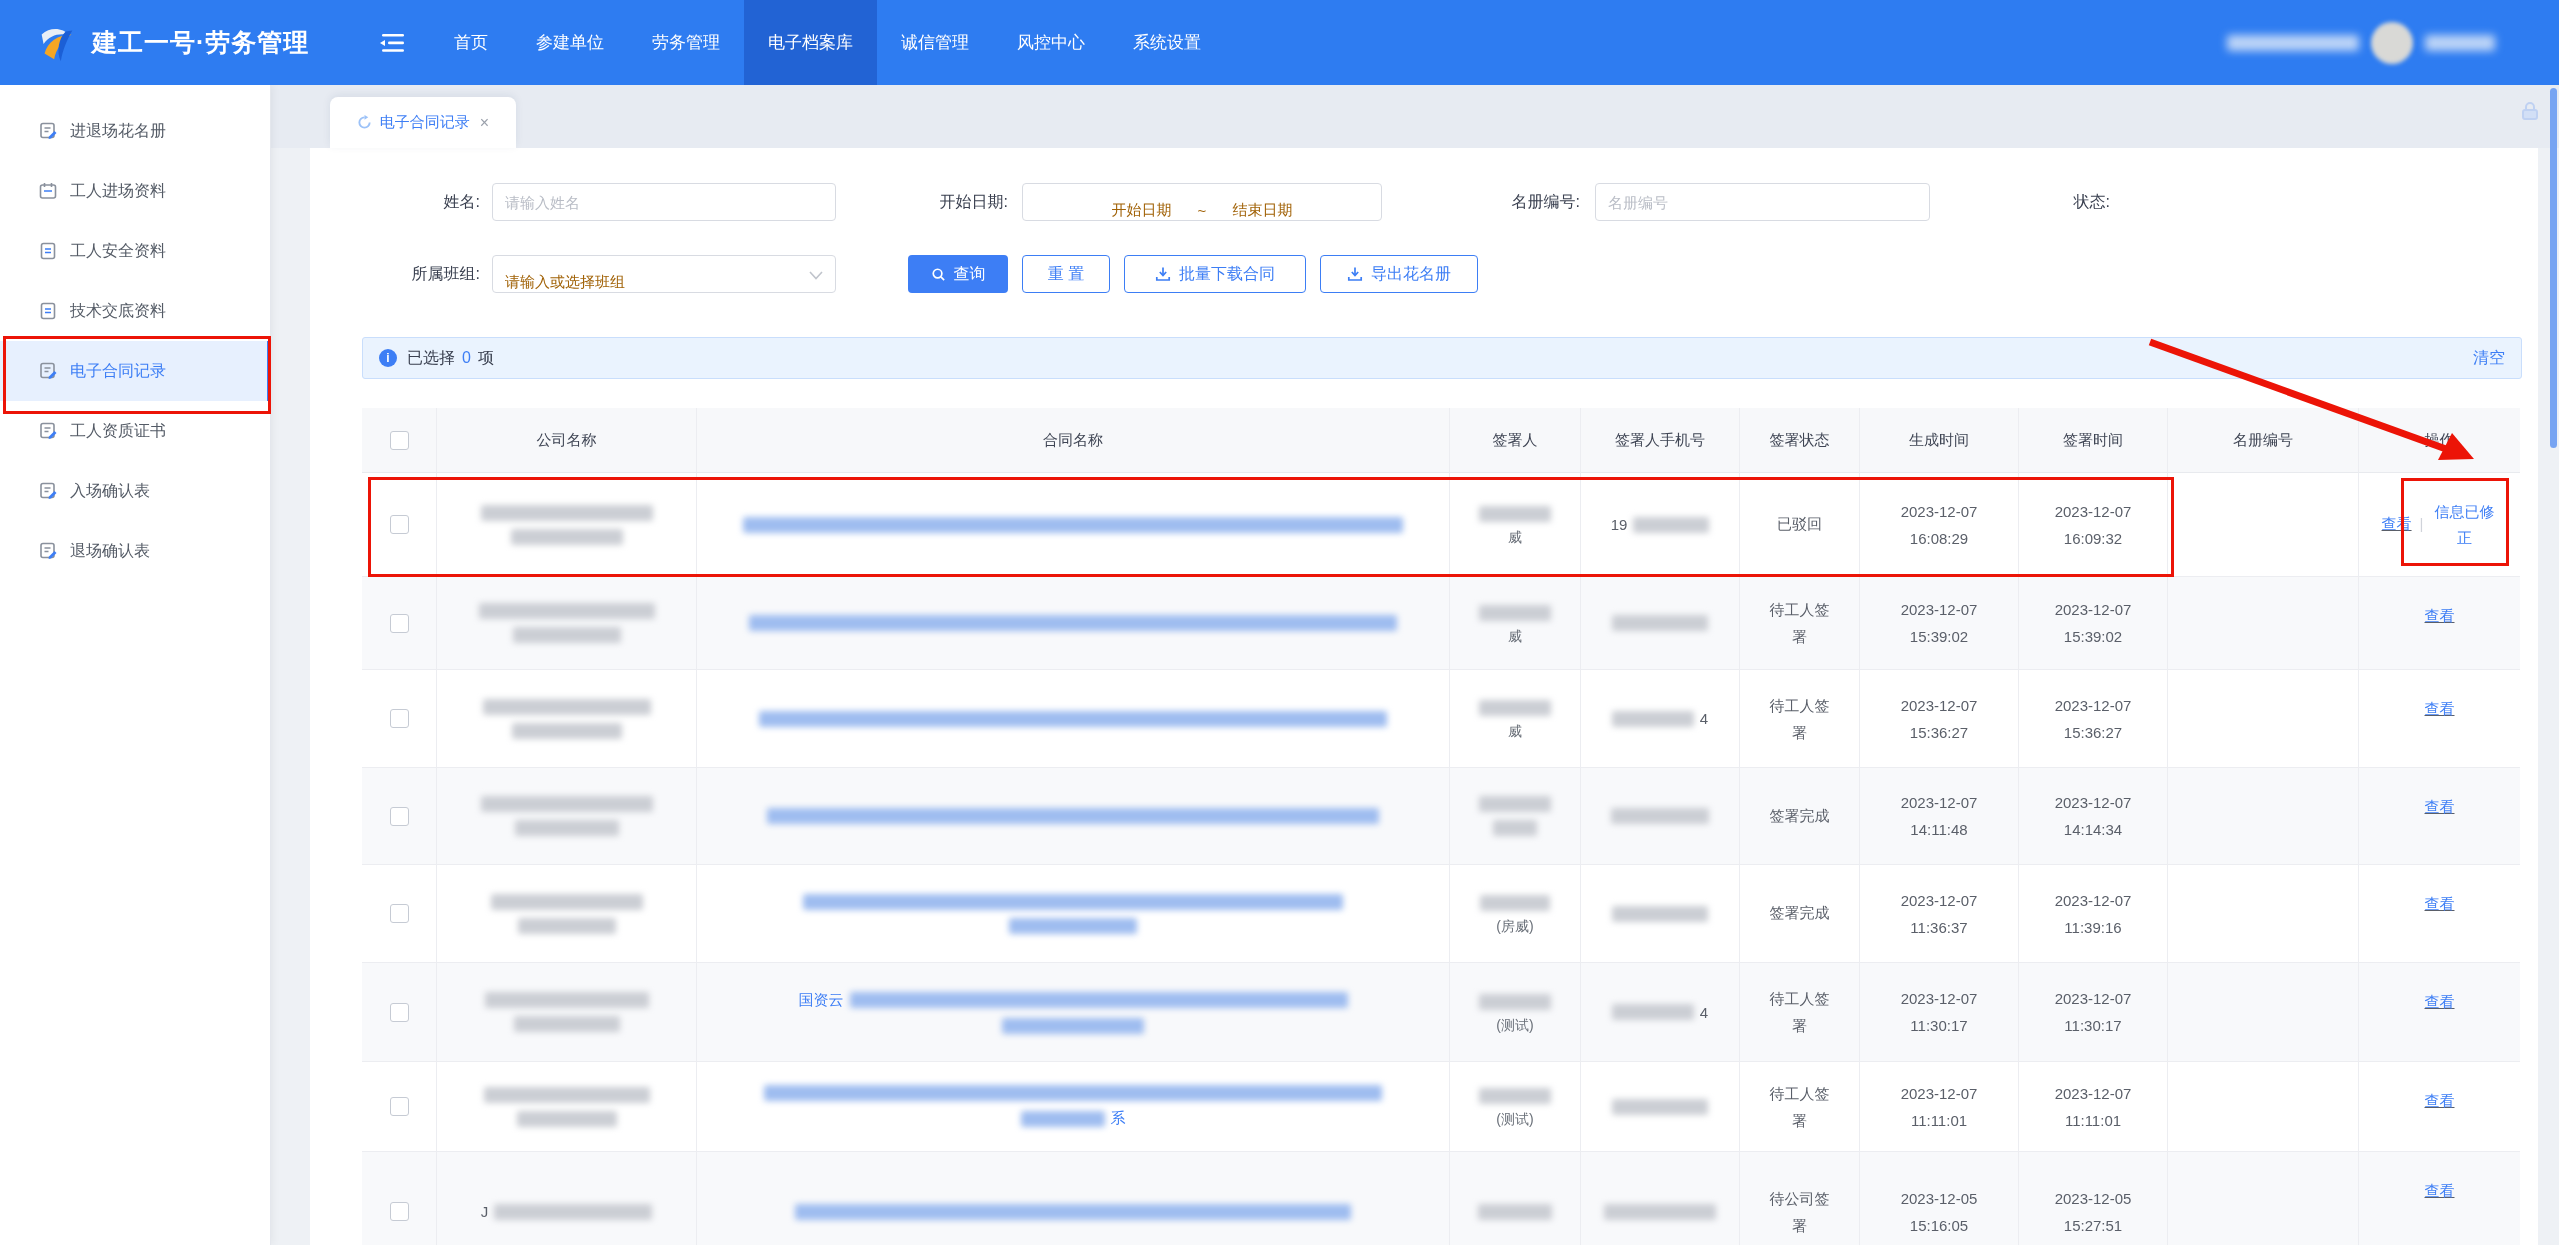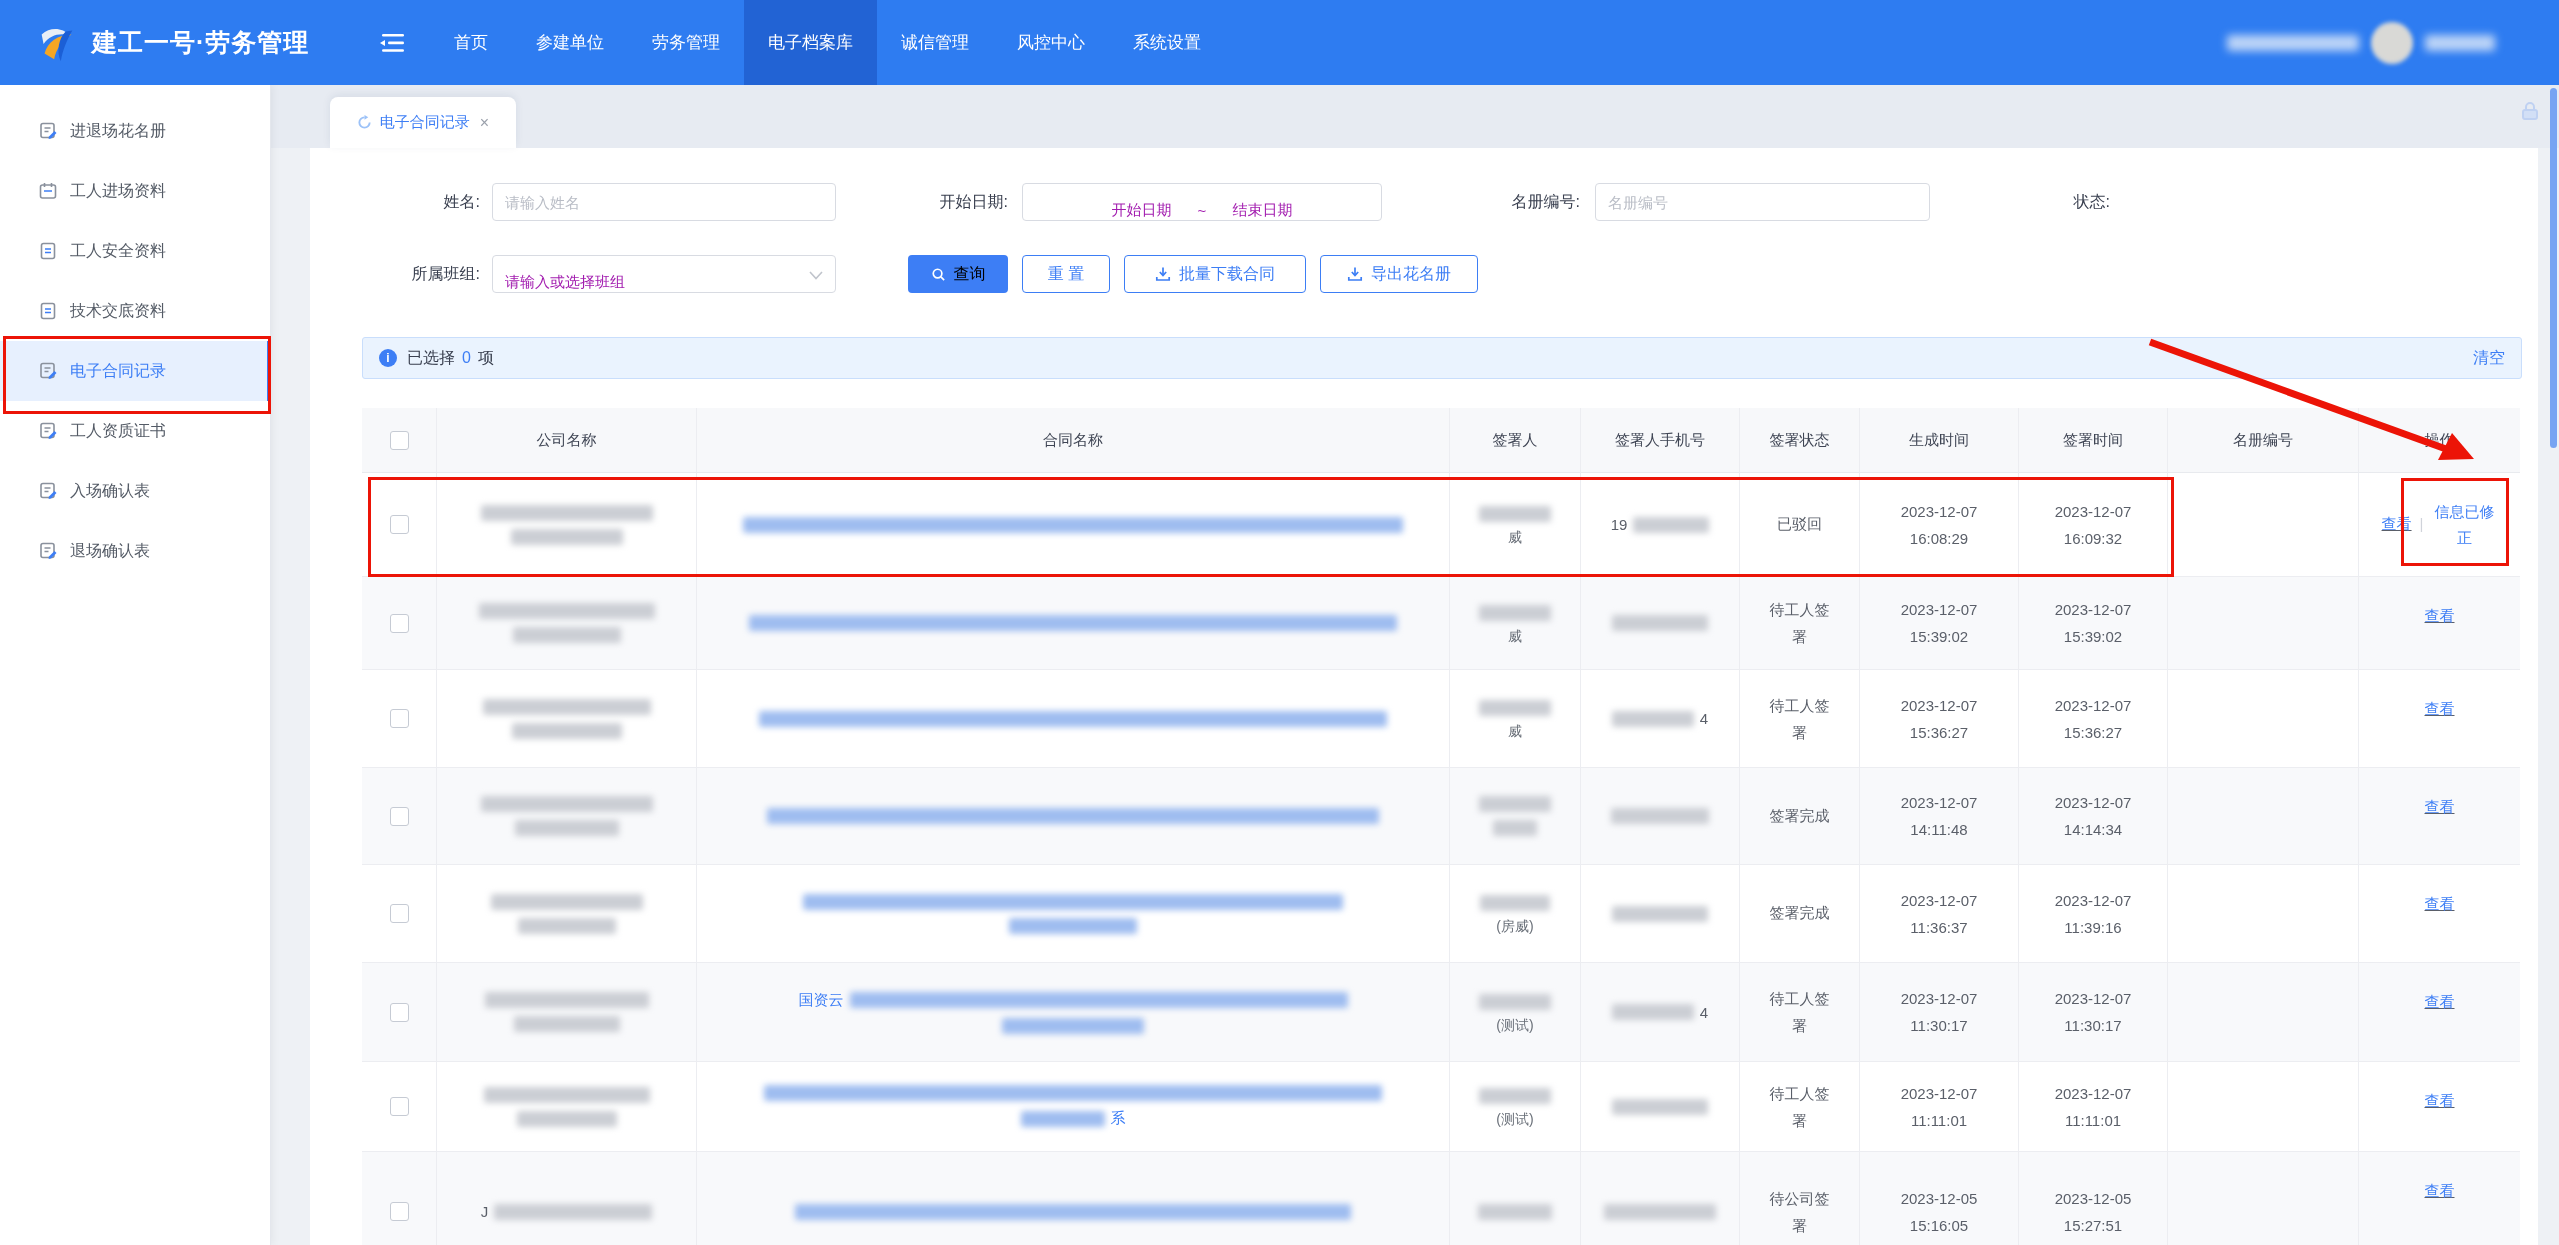--- a/index.html
+++ b/index.html
@@ -30,26 +30,26 @@
        box-shadow:0 -2px 8px rgba(31,56,88,.08);cursor:pointer;}
   .tclose{color:#9aa0ab;font-size:16px;margin-left:2px;cursor:pointer;}
   .lockic{position:absolute;right:18px;top:100px;z-index:3;opacity:.85;}
   
   .panel{position:absolute;left:310px;top:148px;width:2228px;bottom:0;background:#fff;z-index:2;overflow:hidden;}
   .flabel{position:absolute;height:38px;line-height:38px;font-size:16px;color:#3a4050;text-align:right;}
   .finput{position:absolute;height:38px;box-sizing:border-box;border:1px solid #d8dbe2;border-radius:4px;background:#fff;
           display:flex;align-items:center;padding:0 12px;font-size:15px;color:#3a4050;}
   input.finput{color:#3a4050;}
   input.finput::placeholder{color:#b9bdc6;}
-  .ph{color:#a21caf;margin-top:16px;}
+  .ph{color:#a16207;margin-top:16px;}
   .chev{margin-left:auto;flex:0 0 auto;}
   .rangebox{justify-content:center;gap:26px;}
   .btn{position:absolute;height:38px;box-sizing:border-box;border-radius:4px;display:flex;align-items:center;justify-content:center;
        gap:8px;font-size:16px;cursor:pointer;white-space:nowrap;}
-  .btn.primary{background:#3d7ef5;color:#000000;}
+  .btn.primary{background:#3d7ef5;color:#ffffff;}
   .btn.ghost{border:1px solid #3d7ef5;color:#3d7ef5;background:#fff;}
   
   .infobar{position:absolute;left:52px;top:189px;width:2160px;height:42px;box-sizing:border-box;background:#eaf3fe;
            border:1px solid #c9defc;border-radius:3px;display:flex;align-items:center;padding:0 16px;font-size:16px;color:#3a4050;}
   .info-ic{width:18px;height:18px;border-radius:50%;background:#3d7ef5;color:#fff;font-size:12px;font-weight:bold;
            display:flex;align-items:center;justify-content:center;margin-right:10px;flex:0 0 auto;}
   .cnt{color:#3d7ef5;margin:0 7px;font-weight:normal;}
   .clear{margin-left:auto;color:#3d7ef5;cursor:pointer;}
   
   .table{position:absolute;left:52px;top:260px;width:2158px;font-size:15px;color:#5a5f69;}

